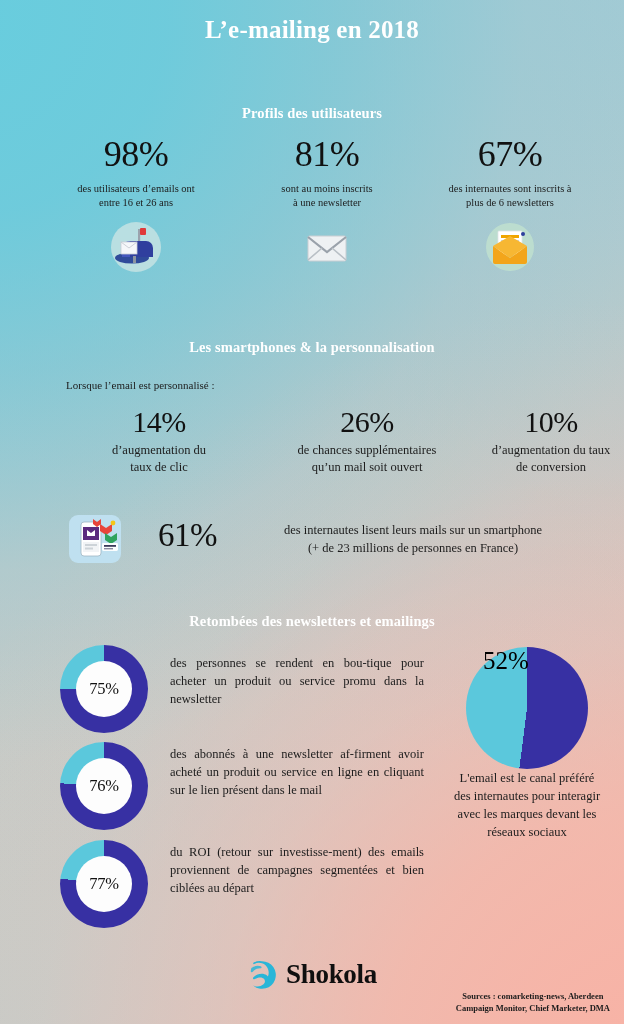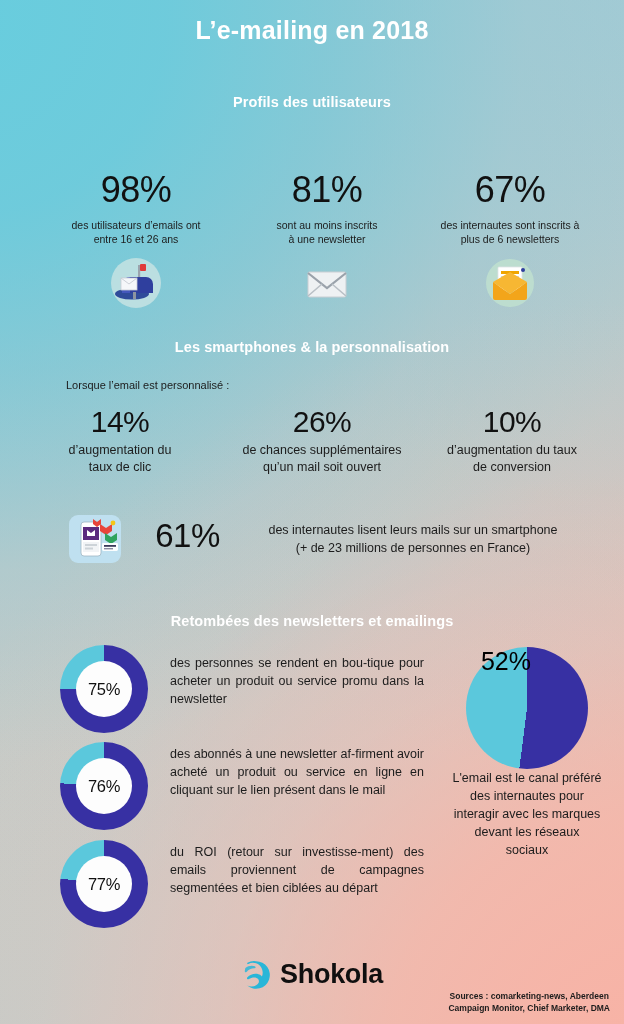--- a/index.html
+++ b/index.html
@@ -18,20 +18,21 @@
     position: relative;
     width: 624px;
     height: 1024px;
     overflow: hidden;
     background:
       radial-gradient(circle at 102% 104%, rgba(248,178,165,0.98) 0%, rgba(246,183,170,0.82) 20%, rgba(240,190,180,0.45) 34%, rgba(230,200,195,0.12) 48%, rgba(255,255,255,0) 62%),
       radial-gradient(circle at -4% 2%, rgba(104,205,222,1) 0%, rgba(108,203,220,0.95) 16%, rgba(120,200,215,0.72) 30%, rgba(150,200,210,0.36) 46%, rgba(190,200,200,0.08) 62%, rgba(255,255,255,0) 74%),
       radial-gradient(circle at 104% -4%, rgba(160,203,214,0.95) 0%, rgba(168,203,212,0.7) 22%, rgba(190,200,200,0.3) 44%, rgba(255,255,255,0) 66%),
       radial-gradient(circle at -6% 102%, rgba(198,203,199,0.95) 0%, rgba(200,204,200,0.7) 24%, rgba(205,205,202,0.3) 46%, rgba(255,255,255,0) 68%),
       linear-gradient(145deg, #7ccada 0%, #a9cbd2 26%, #c7c9c4 52%, #dcc3ba 74%, #f6b4a6 100%);
+    font-family: Liberation Serif, serif;
   }
 
   
   .main-title {
     position: absolute;
     left: 0; right: 0;
     top: 16px;
     text-align: center;
     color: #ffffff;
     font-size: 25px;
@@ -40,27 +41,27 @@
   }
   .section-heading {
     position: absolute;
     left: 0; right: 0;
     text-align: center;
     color: #ffffff;
     font-size: 14.5px;
     font-weight: bold;
     letter-spacing: 0.1px;
   }
-  #heading-profils { top: 94px; }
+  #heading-profils { top: 105px; }
   #heading-smartphones { top: 339px; }
   #heading-retombees { top: 613px; }
 
   
   .stat-row { position: absolute; left: 0; right: 0; }
-  #stats-profils { top: 168px; height: 160px; }
+  #stats-profils { top: 132px; height: 160px; }
   .stat-col {
     position: absolute;
     top: 0;
     text-align: center;
   }
   #stat-98 { left: 26px;  width: 220px; }
   #stat-81 { left: 237px; width: 180px; }
   #stat-67 { left: 410px; width: 200px; }
 
   .stat-pct {
@@ -86,23 +87,23 @@
   }
 
   
   #intro-personnalise {
     position: absolute;
     left: 66px;
     top: 379px;
     color: #1c1c1c;
     font-size: 11px;
   }
-  #stats-perso { top: 404px; height: 110px; }
+  #stats-perso { top: 404px; height: 110px; margin-left: 39px; }
   #stat-14 { left: 12px;  width: 216px; }
-  #stat-26 { left: 214px; width: 216px; }
+  #stat-26 { left: 220px; width: 216px; }
   #stat-10 { left: 406px; width: 212px; }
   .perso-pct {
     color: #111111;
     font-size: 30px;
     line-height: 36px;
     letter-spacing: -0.5px;
   }
   .perso-desc {
     color: #1c1c1c;
     font-size: 12.5px;

